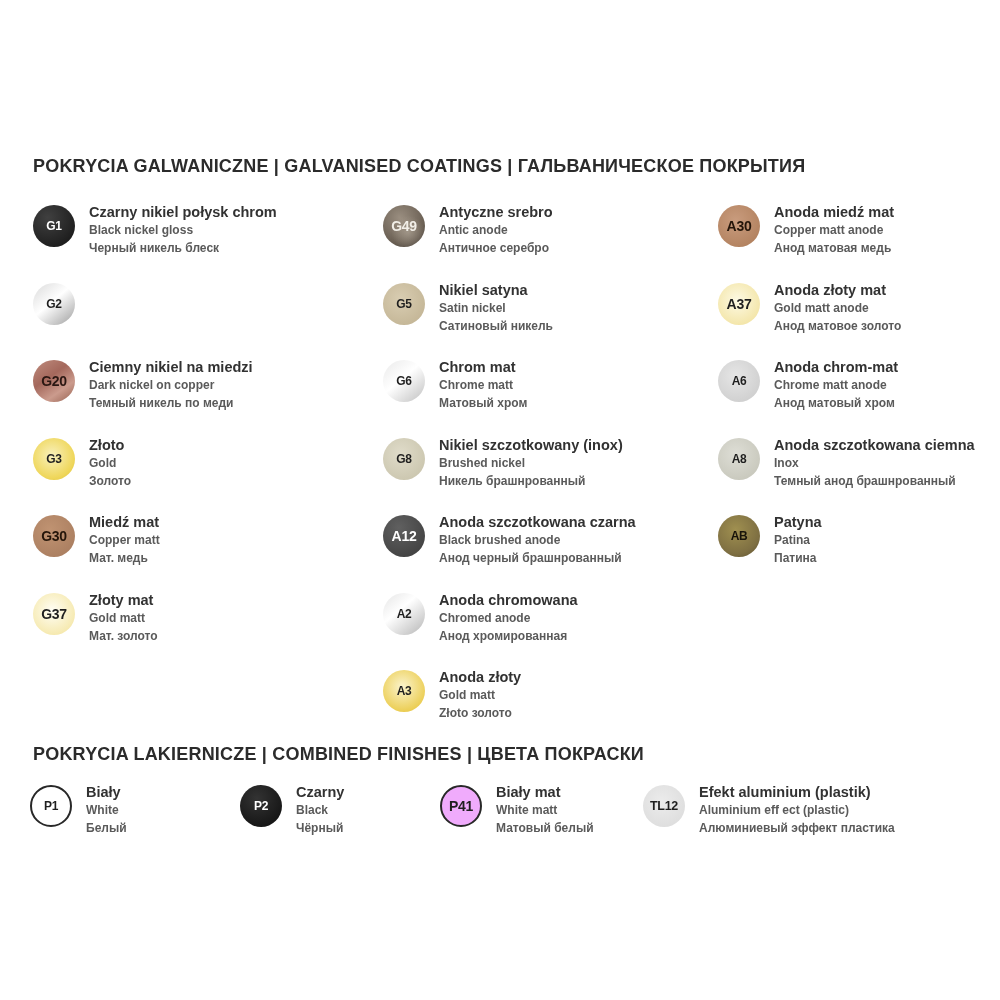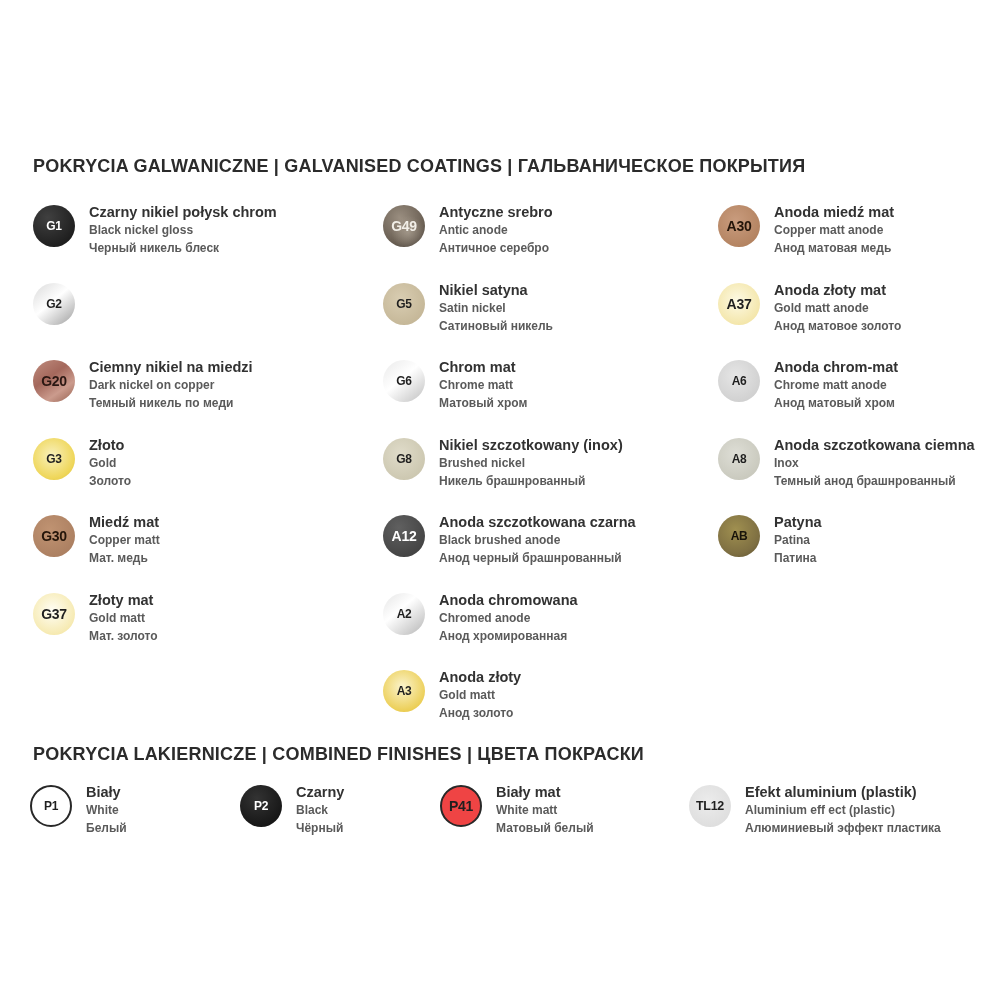--- a/index.html
+++ b/index.html
@@ -168,21 +168,21 @@
       <div class="l3">Анод хромированная</div>
     </div>
   </div>
   <div class="finish-row">
     <div class="swatch" style="background: radial-gradient(circle at 46% 40%, rgb(251, 244, 205), rgb(236, 207, 88) 70%, rgb(223, 188, 56) 100%); color: rgb(31, 31, 31);">
         <span>A3</span>
       </div>
     <div class="labels">
       <div class="l1">Anoda złoty</div>
       <div class="l2">Gold matt</div>
-      <div class="l3">Анод золото</div>
+      <div class="l3">Złoto золото</div>
     </div>
   </div>
 </div>
 
 <div class="col col3">
   <div class="finish-row">
     <div class="swatch code3" style="background: radial-gradient(circle at 42% 38%, rgb(201, 156, 126), rgb(176, 127, 92) 85%); color: rgb(36, 21, 9);">
         <span>A30</span>
       </div>
     <div class="labels">
@@ -249,31 +249,31 @@
   <div class="swatch" style="background: radial-gradient(circle at 40% 32%, rgb(51, 51, 51), rgb(22, 22, 22) 75%); color: rgb(255, 255, 255);">
       <span>P2</span>
     </div>
   <div class="labels">
     <div class="l1">Czarny</div>
     <div class="l2">Black</div>
     <div class="l3">Чёрный</div>
   </div>
 </div>
 <div class="bottom-item pos-p41">
-  <div class="swatch ring code3" style="background: #ef4444; color: rgb(31, 31, 31);">
+  <div class="swatch ring code3" style="background: #f0abfc; color: rgb(31, 31, 31);">
       <span>P41</span>
     </div>
   <div class="labels">
     <div class="l1">Biały mat</div>
     <div class="l2">White matt</div>
     <div class="l3">Матовый белый</div>
   </div>
 </div>
 <div class="bottom-item pos-tl12">
-  <div class="swatch code4" style="background: radial-gradient(circle at 45% 40%, rgb(236, 236, 236), rgb(220, 220, 220) 85%); color: rgb(31, 31, 31); margin-left: 46px;">
+  <div class="swatch code4" style="background: radial-gradient(circle at 45% 40%, rgb(236, 236, 236), rgb(220, 220, 220) 85%); color: rgb(31, 31, 31);">
       <span>TL12</span>
     </div>
   <div class="labels">
     <div class="l1">Efekt aluminium (plastik)</div>
     <div class="l2">Aluminium eff ect (plastic)</div>
     <div class="l3">Алюминиевый эффект пластика</div>
   </div>
 </div>
 
 </body></html>

